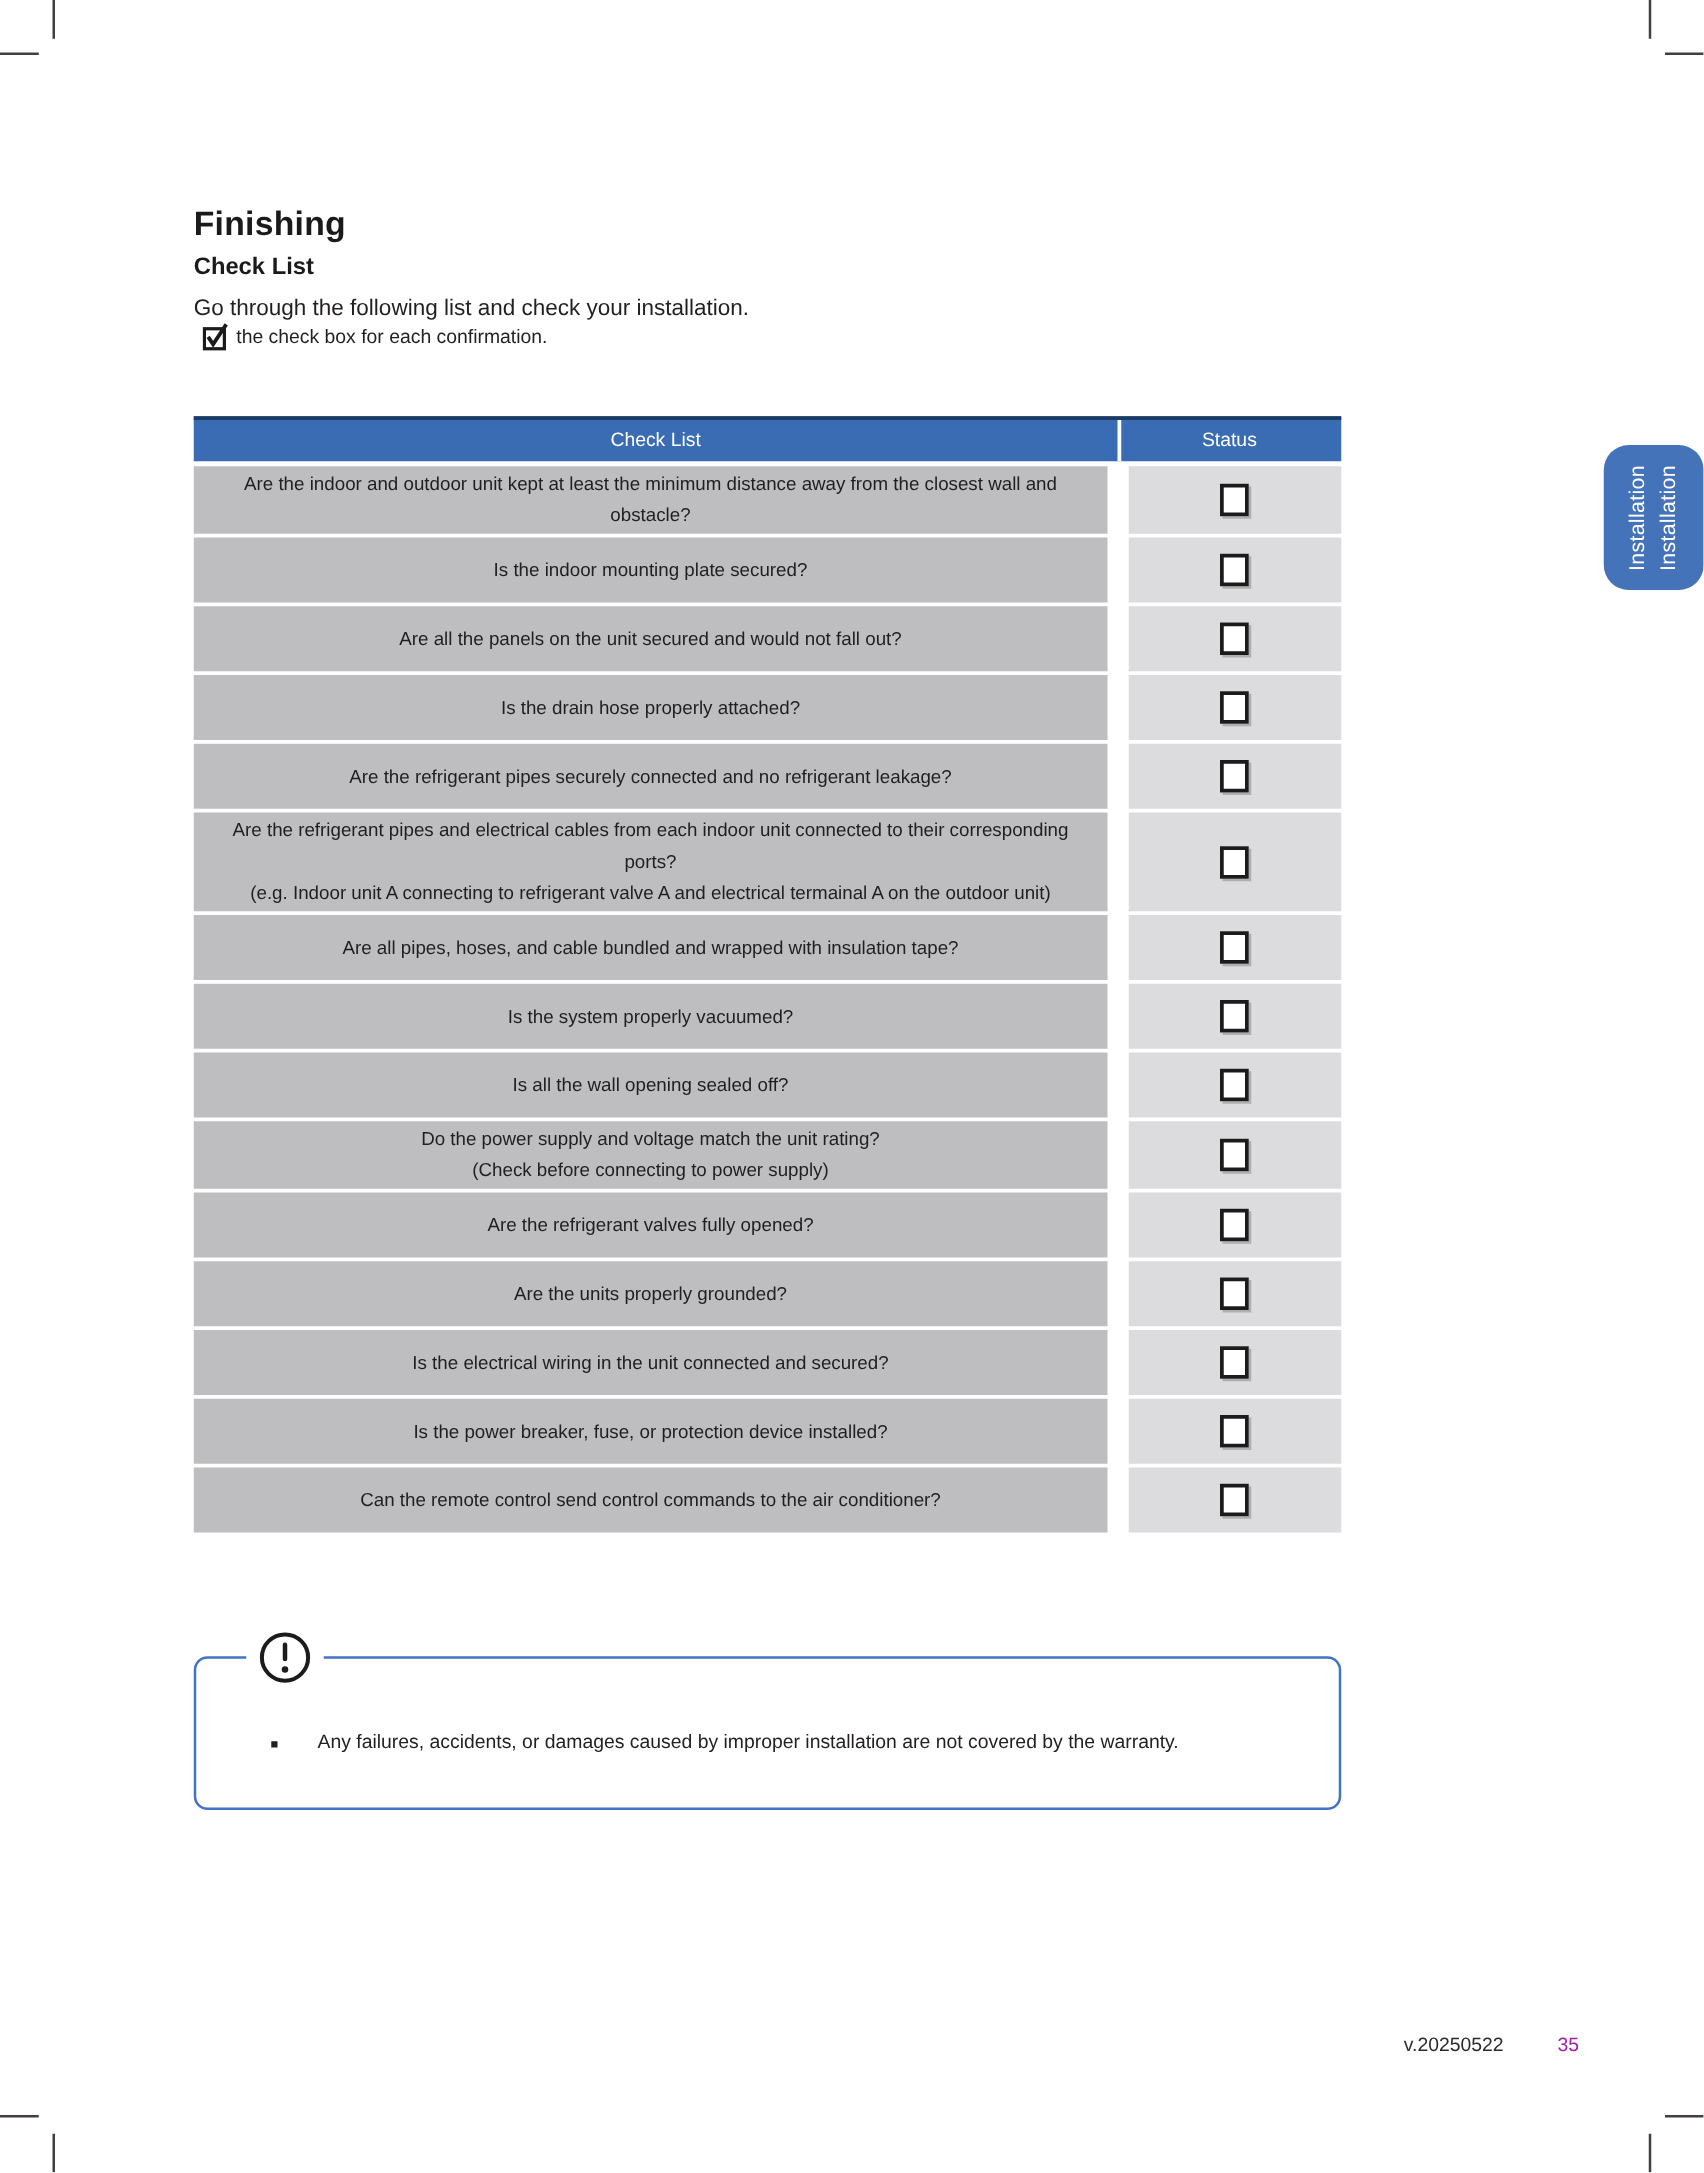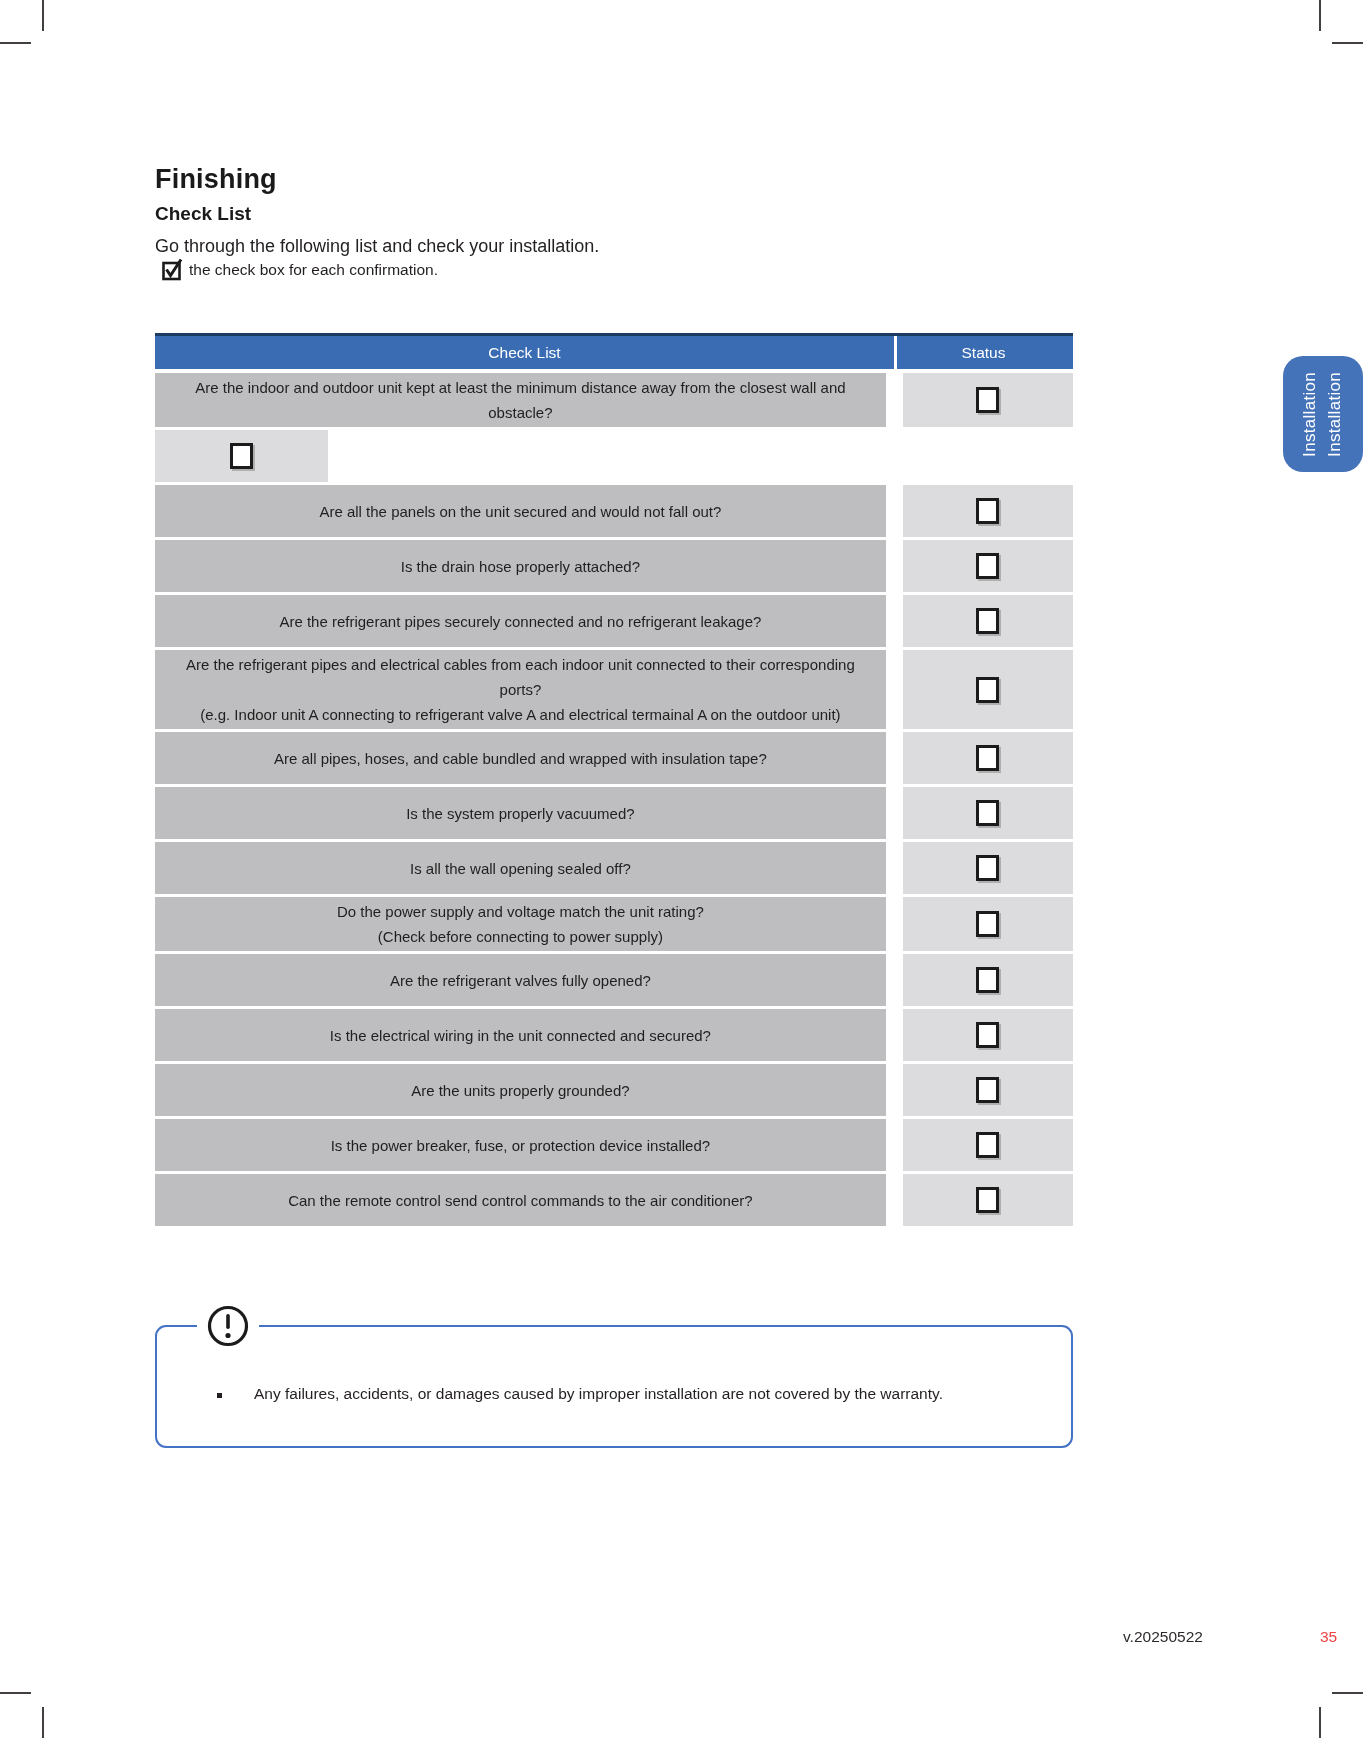--- a/index.html
+++ b/index.html
@@ -121,22 +121,22 @@
     color: #ffffff; font-size: 17px; letter-spacing: 0.3px;
     line-height: 1;
   }
 
   
   .footer-version {
     position: absolute; left: 1123px; top: 1628px;
     font-size: 15.5px; color: #2E2A2B;
   }
   .footer-page {
-    position: absolute; left: 1320px; top: 1628px;
-    font-size: 15.5px; color: #ef4444;
+    position: absolute; left: 1246px; top: 1628px;
+    font-size: 15.5px; color: #a21caf;
   }
 </style>
 </head>
 <body>
 
 <div class="page">
 
   <div class="crop v tl-v"></div>
   <div class="crop h tl-h"></div>
   <div class="crop v tr-v"></div>
@@ -168,20 +168,23 @@
     <div id="table-body">
         <div class="trow">
           <div class="td-q">
             <div>Are the indoor and outdoor unit kept at least the minimum distance away from the closest wall and obstacle?</div>
           </div>
           <div class="td-s">
             <div class="status-box"></div>
           </div>
         </div>
         <div class="trow">
+          <div class="td-q">
+            <div>Is the indoor mounting plate secured?</div>
+          </div>
           <div class="td-s">
             <div class="status-box"></div>
           </div>
         </div>
         <div class="trow">
           <div class="td-q">
             <div>Are all the panels on the unit secured and would not fall out?</div>
           </div>
           <div class="td-s">
             <div class="status-box"></div>
@@ -248,29 +251,29 @@
         <div class="trow">
           <div class="td-q">
             <div>Are the refrigerant valves fully opened?</div>
           </div>
           <div class="td-s">
             <div class="status-box"></div>
           </div>
         </div>
         <div class="trow">
           <div class="td-q">
+            <div>Are the units properly grounded?</div>
+          </div>
+          <div class="td-s">
+            <div class="status-box"></div>
+          </div>
+        </div>
+        <div class="trow">
+          <div class="td-q">
             <div>Is the electrical wiring in the unit connected and secured?</div>
-          </div>
-          <div class="td-s">
-            <div class="status-box"></div>
-          </div>
-        </div>
-        <div class="trow">
-          <div class="td-q">
-            <div>Are the units properly grounded?</div>
           </div>
           <div class="td-s">
             <div class="status-box"></div>
           </div>
         </div>
         <div class="trow">
           <div class="td-q">
             <div>Is the power breaker, fuse, or protection device installed?</div>
           </div>
           <div class="td-s">

